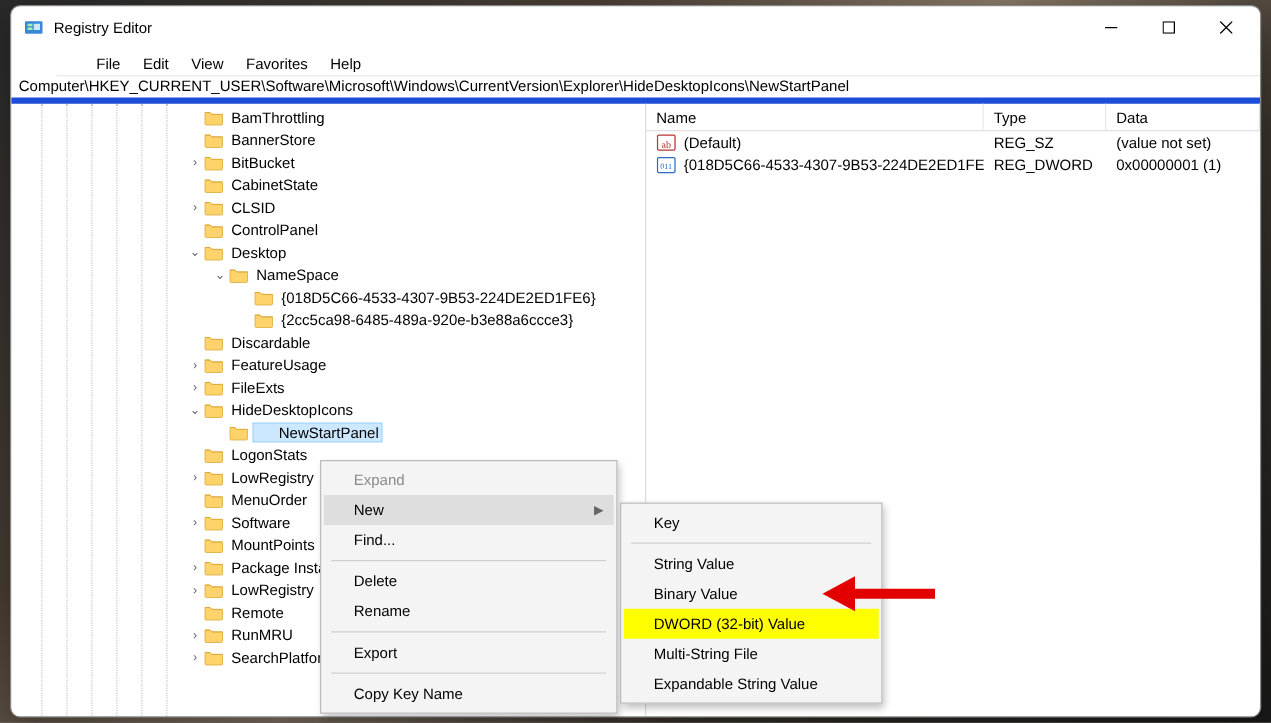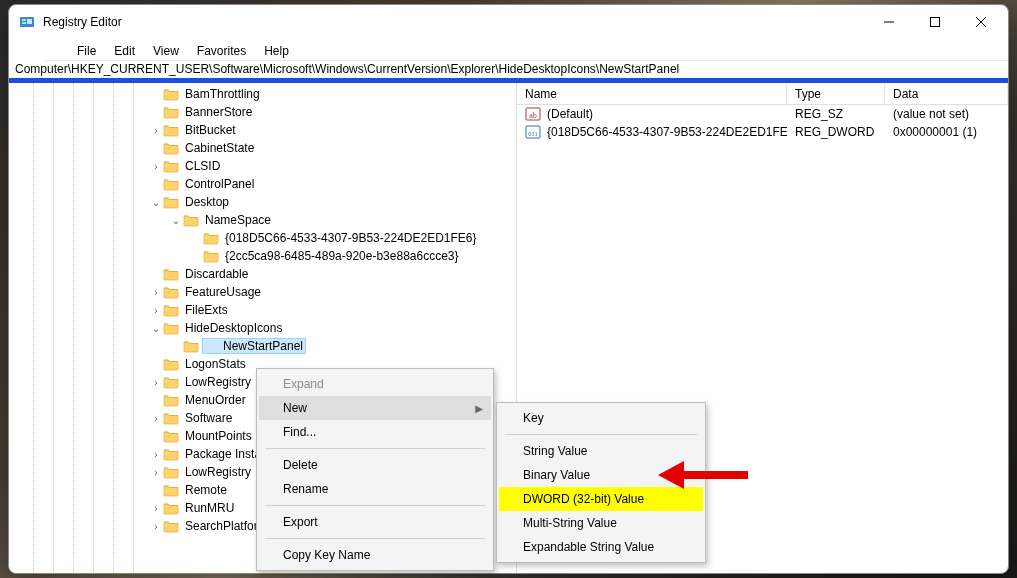--- a/index.html
+++ b/index.html
@@ -467,21 +467,21 @@
     <div class="item">
       <span>String Value</span>
     </div>
     <div class="item">
       <span>Binary Value</span>
     </div>
     <div class="item highlight">
       <span>DWORD (32-bit) Value</span>
     </div>
     <div class="item">
-      <span>Multi-String Value</span>
+      <span>Multi-String File</span>
     </div>
     <div class="item">
       <span>Expandable String Value</span>
     </div>
   </div>
 
 <div class="redarrow" style="left:658px; top:454px;">
   <svg width="90" height="40" viewBox="0 0 90 40">
     <line x1="90" y1="21" x2="20" y2="21" stroke="#e20000" stroke-width="8"></line>
     <polygon points="0,21 26,7 26,35" fill="#e20000"></polygon>

